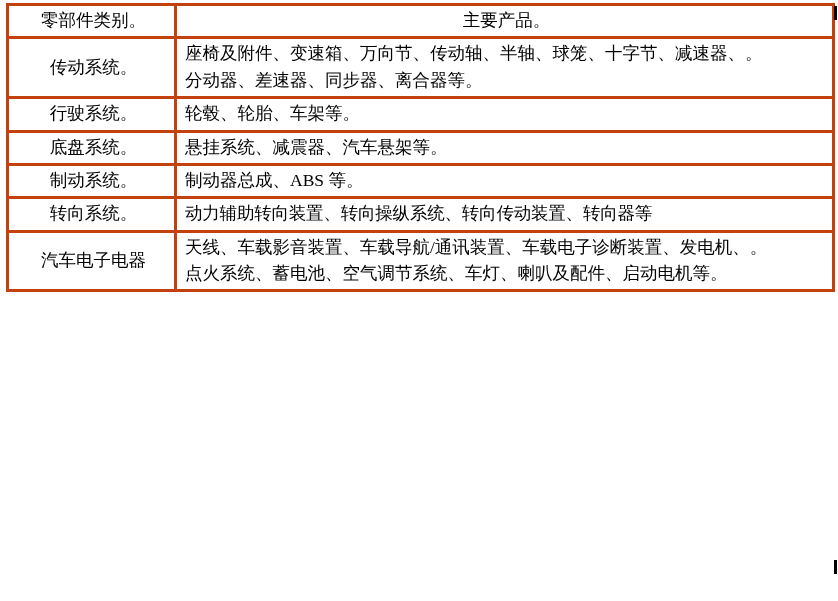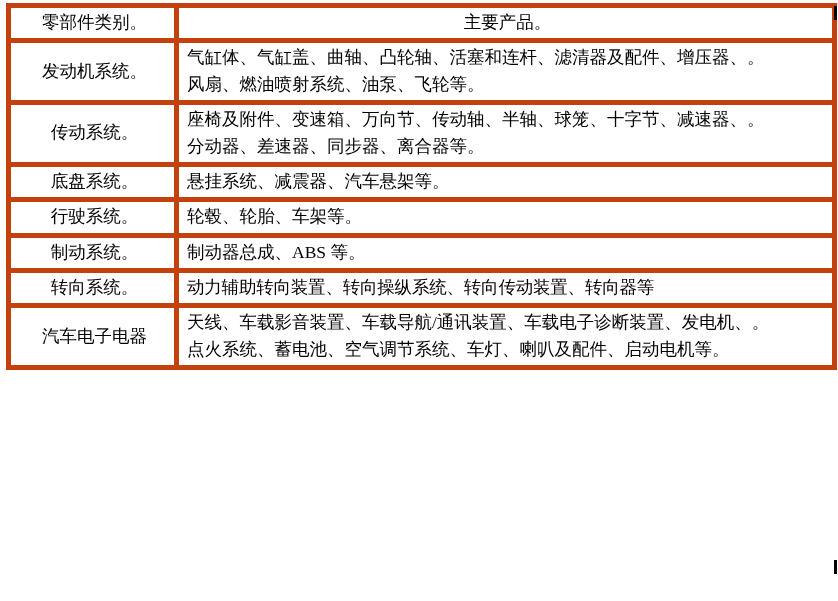--- a/index.html
+++ b/index.html
@@ -21,21 +21,21 @@
     padding: 3px 6px 0 6px;
   }
   table.parts-table {
     width: 826px;
     border-collapse: collapse;
     table-layout: fixed;
     font-size: 17.5px;
     line-height: 1.45;
   }
   table.parts-table td {
-    border: 5px solid #c2410c;
+    border: 3px solid #c2410c;
     padding: 2px 4px 3px 8px;
     vertical-align: middle;
   }
   col.col-category { width: 168px; }
   col.col-products { width: 658px; }
 
   .cell-category {
     text-align: center;
   }
   .cell-products {
@@ -76,47 +76,40 @@
     <colgroup>
       <col class="col-category">
       <col class="col-products">
     </colgroup>
     <tbody>
       <tr class="header-row">
         <td class="cell-category">零部件类别。</td>
         <td class="cell-products" style="text-align:center;margin-top:6px;">主要产品。</td>
       </tr>
 
-      <tr>
-        <td class="cell-category">发动机系统。</td>
-        <td class="cell-products">
-          <span class="line">气缸体、气缸盖、曲轴、凸轮轴、活塞和连杆、滤清器及配件、增压器、。</span>
-          <span class="line">风扇、燃油喷射系统、油泵、飞轮等。</span>
-        </td>
-      </tr>
 
       <tr>
         <td class="cell-category">传动系统。</td>
         <td class="cell-products">
           <span class="line">座椅及附件、变速箱、万向节、传动轴、半轴、球笼、十字节、减速器、。</span>
           <span class="line">分动器、差速器、同步器、离合器等。</span>
         </td>
       </tr>
 
       <tr>
-        <td class="cell-category">底盘系统。</td>
+        <td class="cell-category">行驶系统。</td>
         <td class="cell-products">
-          <span class="line">悬挂系统、减震器、汽车悬架等。</span>
+          <span class="line">轮毂、轮胎、车架等。</span>
         </td>
       </tr>
 
       <tr>
-        <td class="cell-category">行驶系统。</td>
+        <td class="cell-category">底盘系统。</td>
         <td class="cell-products">
-          <span class="line">轮毂、轮胎、车架等。</span>
+          <span class="line">悬挂系统、减震器、汽车悬架等。</span>
         </td>
       </tr>
 
       <tr>
         <td class="cell-category">制动系统。</td>
         <td class="cell-products">
           <span class="line">制动器总成、ABS 等。</span>
         </td>
       </tr>
 

